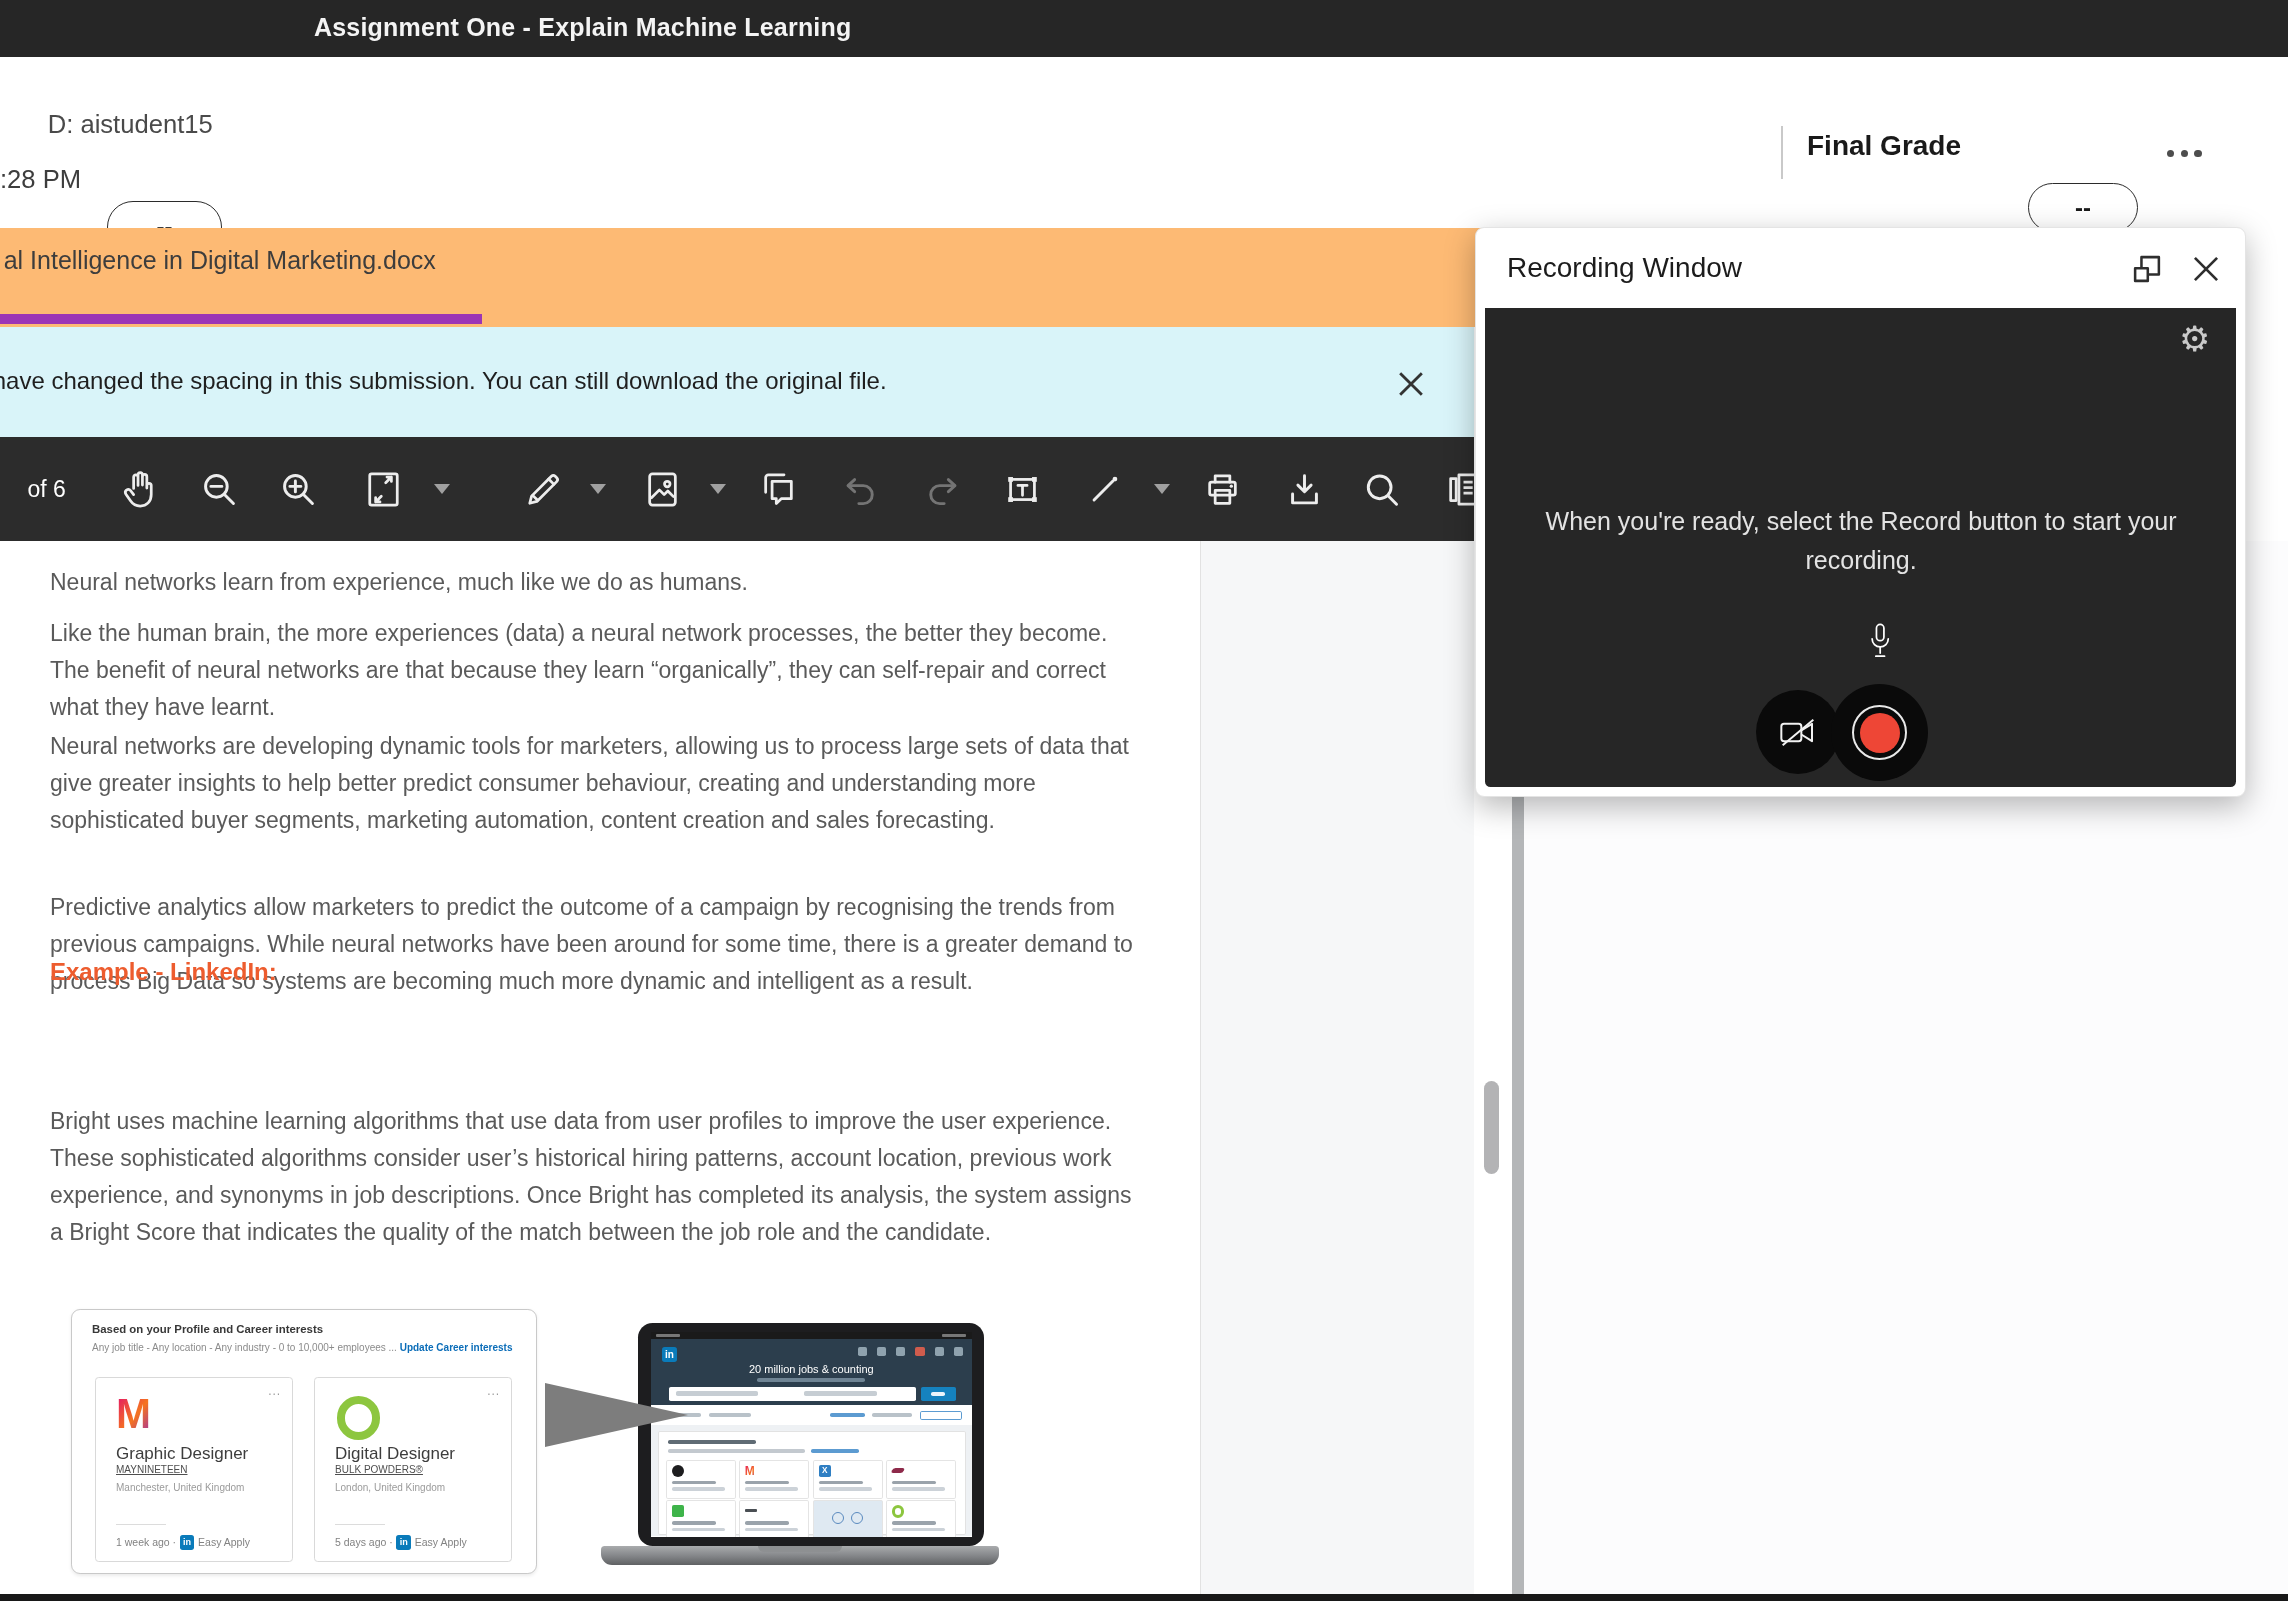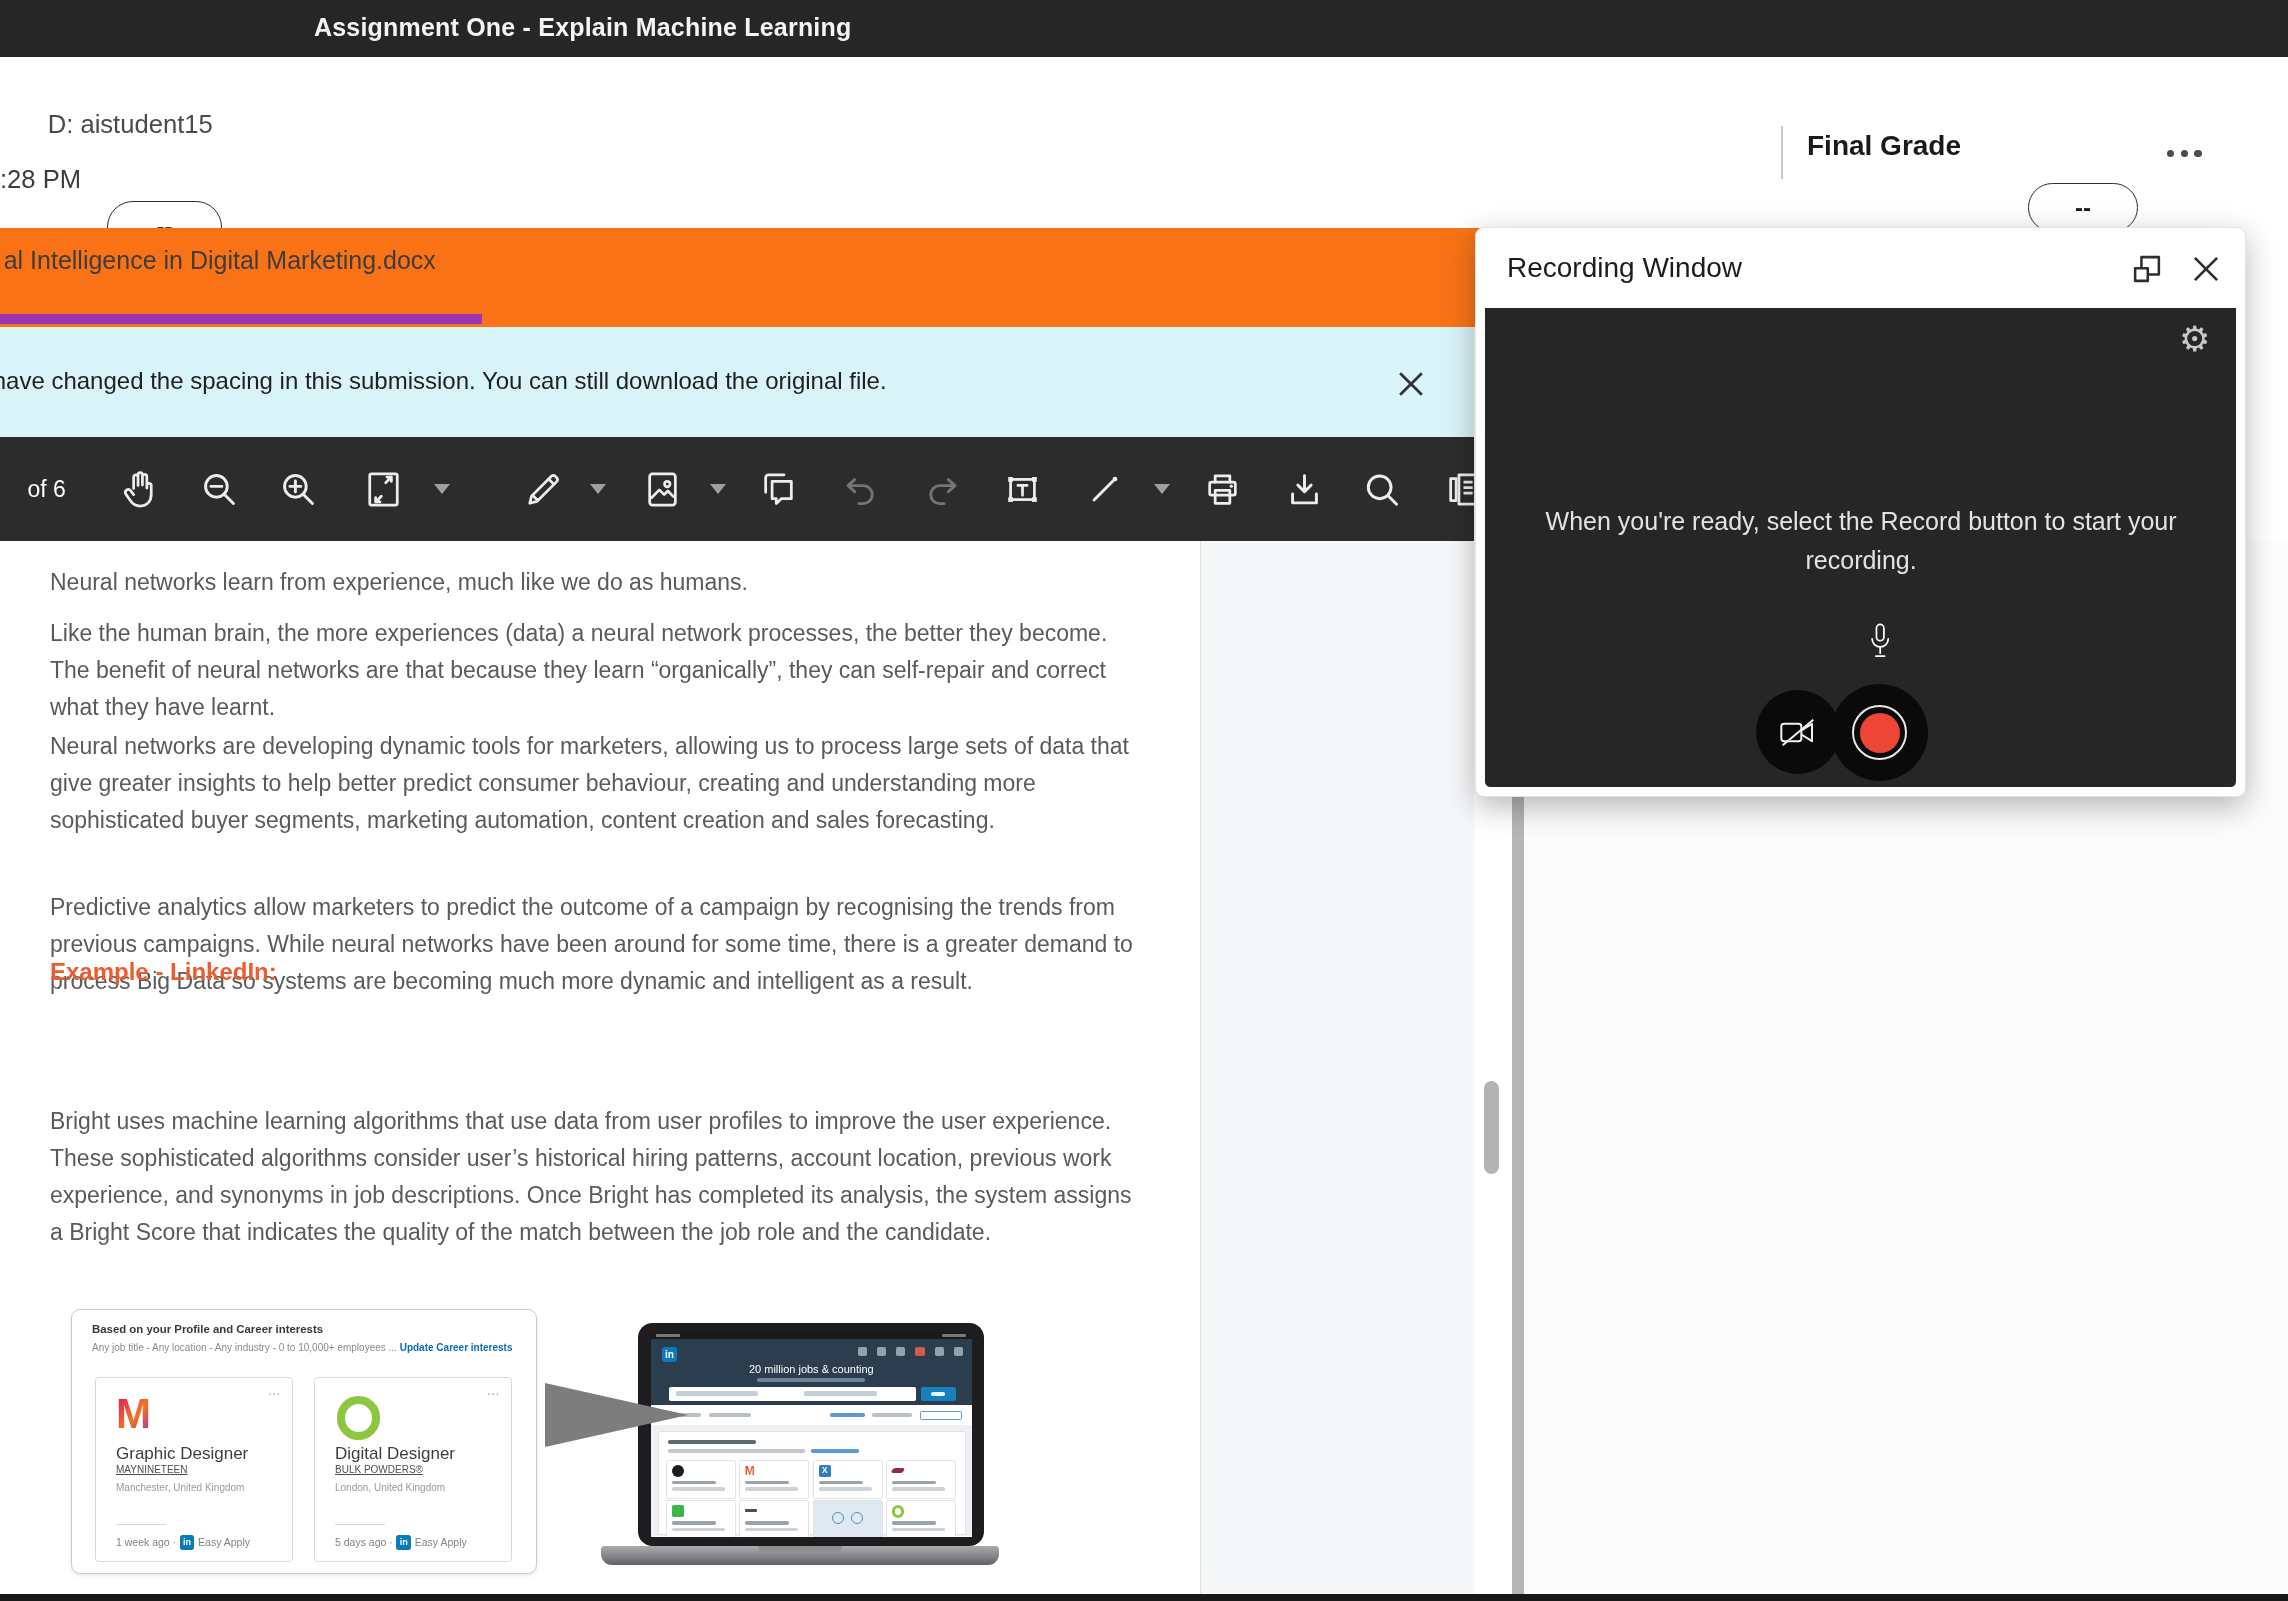--- a/index.html
+++ b/index.html
@@ -14,21 +14,21 @@
   .student-id{position:absolute;left:3.7px;top:53px;font-size:25.6px;color:#4a4a4a;margin-left:44px;}
   .sub-time{position:absolute;left:0;top:108px;font-size:25.6px;color:#3d3d3d;}
   .pill{position:absolute;box-sizing:border-box;border:1.8px solid #2b2b2b;border-radius:27.4px;
         display:flex;align-items:center;justify-content:center;font-size:24px;font-weight:700;color:#1a1a1a;background:#fff;cursor:pointer;}
   .vdiv{position:absolute;left:1781px;top:69px;width:1.8px;height:53px;background:#c9c9c9;}
   .final-grade{position:absolute;left:1807px;top:73px;font-size:28px;font-weight:700;color:#1a1a1a;}
   .dots{position:absolute;left:2167px;top:93px;display:flex;gap:6.4px;cursor:pointer;}
   .dots i{width:7.3px;height:7.3px;border-radius:50%;background:#4d4d4d;}
 
   
-  .tabrow{position:absolute;left:0;top:228px;width:1996px;height:99px;background:#f97316;}
+  .tabrow{position:absolute;left:0;top:228px;width:1996px;height:99px;background:#fdba74;}
   .doc-tab{position:absolute;left:0;top:18.3px;cursor:pointer;}
   .doc-tab .lbl{font-size:25px;color:#3d3d3d;padding-left:3.7px;}
   .doc-tab .under{position:absolute;left:0;top:68px;width:482px;height:10px;background:#9c35b5;}
 
   
   .notice{position:absolute;left:0;top:327px;width:1474px;height:110px;background:#d9f4f9;}
   .notice .msg{position:absolute;left:-7.3px;top:40px;font-size:24px;color:#1f1f1f;white-space:nowrap;}
   .notice .x{position:absolute;left:1391px;top:37px;width:40px;height:40px;cursor:pointer;}
 
   

